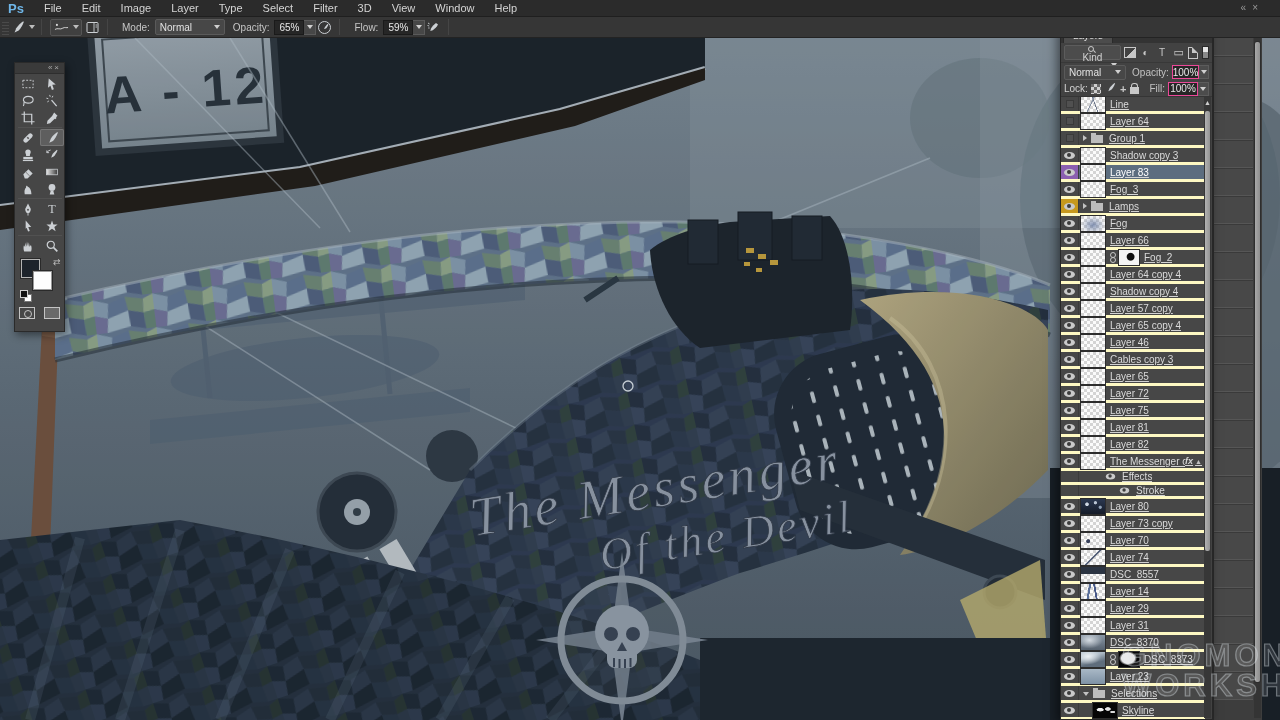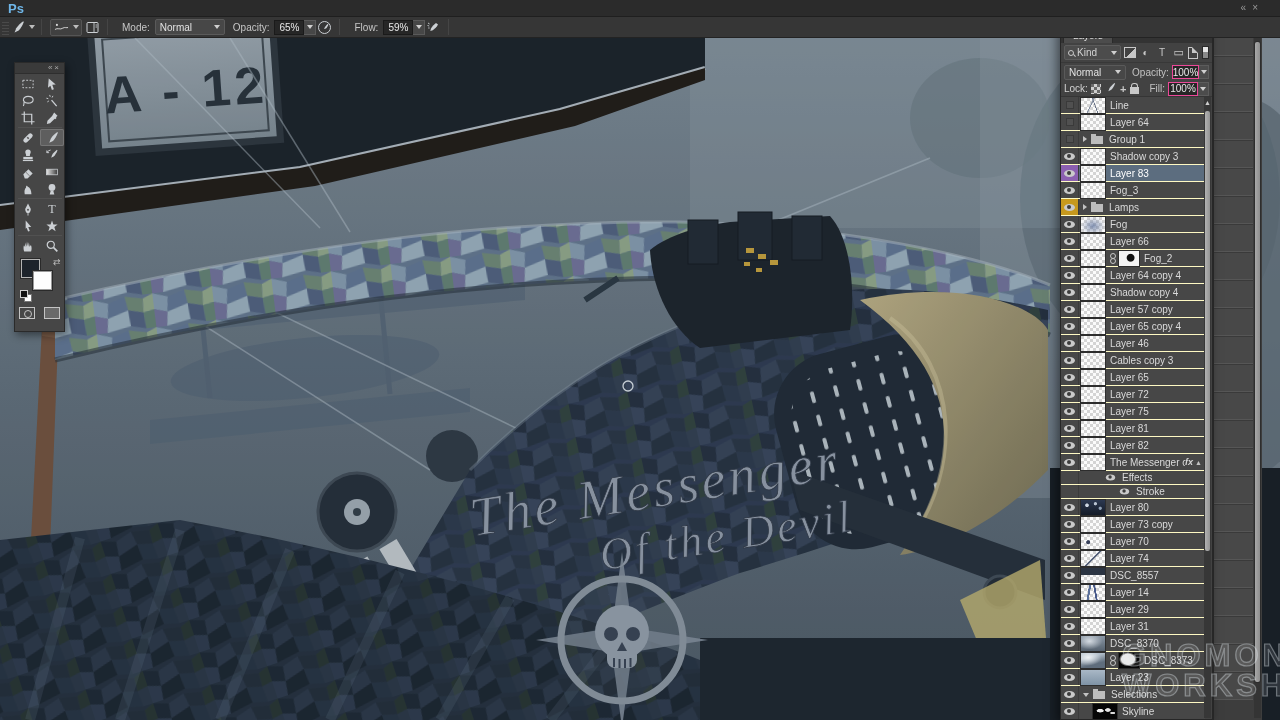--- a/index.html
+++ b/index.html
@@ -87,21 +87,21 @@
   #layers-panel { position:absolute; left:1060px; top:14px; width:153px; height:706px; background:#424242;
     border:1px solid #272727; box-shadow:-3px 3px 10px rgba(0,0,0,.5); z-index:30; color:#d2d2d2; font-size:10px; }
   .phead { height:12px; background:#3a3a3a; color:#a8a8a8; font-size:8px; text-align:right;
     padding-right:4px; line-height:11px; letter-spacing:3px; }
   .tabrow { height:16px; background:#333333; display:flex; align-items:flex-end; position:relative; }
   .tab { background:#4c4c4c; color:#e0e0e0; font-size:10px; padding:1px 9px 2px; border:1px solid #2a2a2a;
     border-bottom:none; margin-left:2px; }
   .pmenu { position:absolute; right:4px; top:3px; color:#c0c0c0; font-size:9px; }
   .filterrow { height:20px; display:flex; align-items:center; padding:0 3px; border-bottom:1px solid #383838; }
   .kind-dd { display:flex; align-items:center; background:#4c4c4c; border:1px solid #5c5c5c; border-radius:2px;
-    height:15px; padding:0 3px; width:62px; }
+    height:15px; padding:0 3px; width:62px;flex-direction:column; }
   .mag { width:6px; height:6px; border:1px solid #c9c9c9; border-radius:50%; position:relative; margin-right:3px; flex:none;}
   .mag::after { content:''; position:absolute; left:4px; top:4px; width:3px; height:1px; background:#c9c9c9;
     transform:rotate(45deg); }
   .kind-dd .ddcaret { margin-left:auto; width:0; height:0; border-left:3px solid transparent;
     border-right:3px solid transparent; border-top:4px solid #cfcfcf; }
   .ficon { width:15px; height:15px; margin-left:3px; display:flex; align-items:center; justify-content:center;
     color:#c8c8c8; font-size:10px; }
   .ficon.pic { border:1px solid #c8c8c8; width:13px; height:11px;
     background:linear-gradient(135deg,transparent 55%,#c8c8c8 56%); }
   .ficon.sq { font-size:11px; }
@@ -123,21 +123,21 @@
   .lockicons { display:flex; align-items:center; gap:4px; margin-left:3px; }
   .lk-checker { width:10px; height:10px;
     background:repeating-conic-gradient(#cfcfcf 0 25%, #6a6a6a 0 50%); background-size:6px 6px; }
   .lk svg { width:11px; height:11px; }
   .lk-move { color:#c8c8c8; font-size:11px; font-weight:bold; line-height:10px; }
   .lk-lock { width:9px; height:7px; background:#c8c8c8; position:relative; margin-top:4px; }
   .lk-lock::before { content:''; position:absolute; left:1px; top:-4px; width:5px; height:4px;
     border:1.5px solid #c8c8c8; border-bottom:none; border-radius:3px 3px 0 0; }
 
   #layers-list { position:absolute; left:0; top:82px; width:144px; bottom:0; overflow:hidden; }
-  .lrow { height:17px; display:flex; align-items:stretch; background:#474747; border-bottom:1px solid #fef9c3; }
+  .lrow { height:17px; display:flex; align-items:stretch; background:#474747; border-bottom:3px solid #fef9c3;text-decoration:underline; }
   .lrow.sel { background:#5c6d7f; }
   .lrow.sel .lname { color:#ffffff;text-align:center; }
   .eyecell { width:18px; flex:none; border-right:1px solid #3b3b3b; display:flex; align-items:center;
     justify-content:center; }
   .eye { width:11px; height:7px; background:#cacaca; border-radius:50%; position:relative; }
   .eye::after { content:''; position:absolute; left:3.2px; top:1.4px; width:4px; height:4px; background:#3c3c3c;
     border-radius:50%; }
   .eyewell { width:8px; height:8px; border:1px solid #3a3a3a; background:#505050; }
   .rowc { display:flex; align-items:center; flex:1; min-width:0; padding-left:2px; }
   .thumb { width:24px; height:15px; flex:none; margin-right:5px; position:relative;
@@ -204,20 +204,33 @@
     font-weight:bold; font-size:31px; line-height:30px; letter-spacing:4px;
     color:rgba(255,255,255,0.10); -webkit-text-stroke:1.2px rgba(230,236,242,0.38); white-space:nowrap; }
 </style>
 </head>
 <body>
 
 <div id="screen">
 
   <div id="menubar">
     <span id="ps-logo">Ps</span>
+    <div id="menu-items">
+        <span class="menu-item">File</span>
+        <span class="menu-item">Edit</span>
+        <span class="menu-item">Image</span>
+        <span class="menu-item">Layer</span>
+        <span class="menu-item">Type</span>
+        <span class="menu-item">Select</span>
+        <span class="menu-item">Filter</span>
+        <span class="menu-item">3D</span>
+        <span class="menu-item">View</span>
+        <span class="menu-item">Window</span>
+        <span class="menu-item">Help</span>
+      </div>
     <span class="winbtns"><span>«</span><span>×</span></span>
   </div>
 
   <div id="optionsbar">
     <div class="grip"></div>
     <span class="ob-icon" id="obtool">
         <svg viewBox="0 0 15 15">
           <path d="M13.2 1.2 C10.5 3 7.8 5.8 6.2 8.2 L4.6 12.6 L8.6 10.6 C10.6 8.6 12.6 5.4 13.8 2 Z" fill="#ccd0d4"></path>
         </svg>
       </span>

